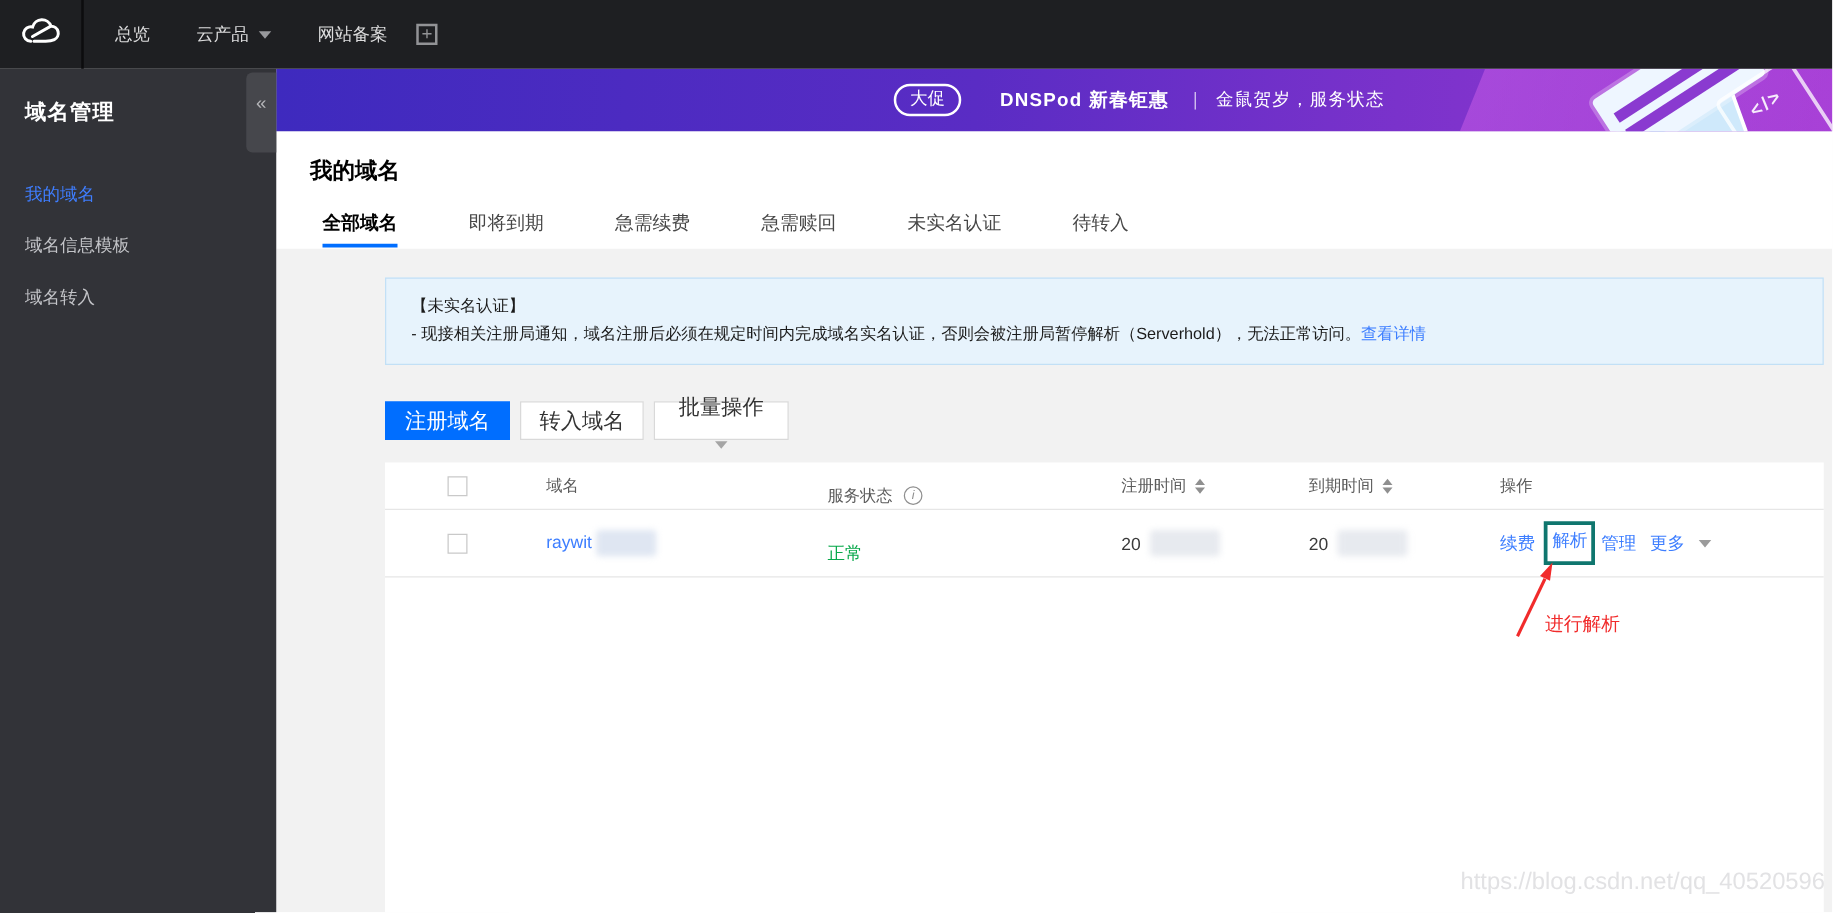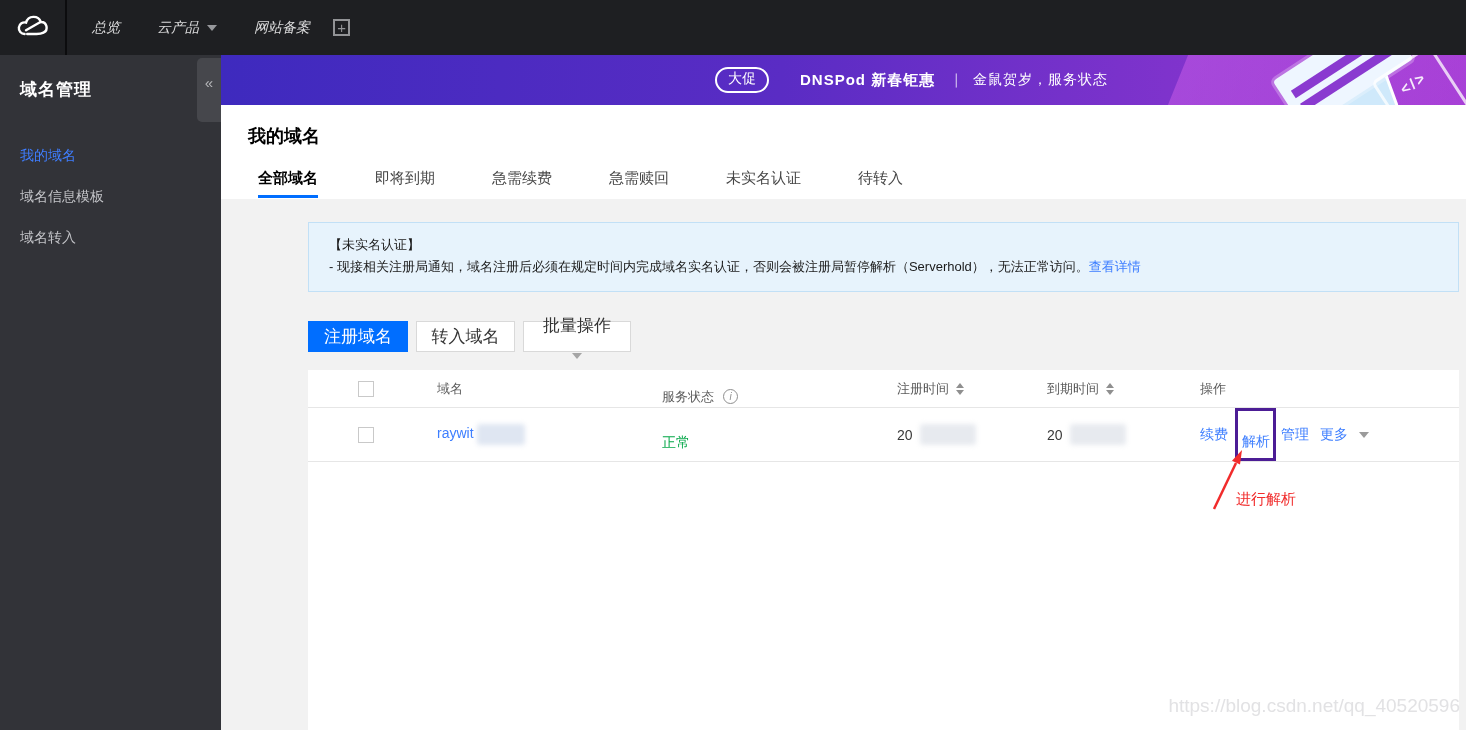--- a/index.html
+++ b/index.html
@@ -4,21 +4,21 @@
 <style>
   * { margin:0; padding:0; box-sizing:border-box; }
   html,body { width:1466px; height:730px; }
   body { font-family:"Liberation Sans","DejaVu Sans",sans-serif; background:#fff; overflow:hidden; }
   .screen { position:relative; width:1466px; height:730px; background:#fff; overflow:hidden; }
 
   
   .topnav { position:absolute; left:0; top:0; width:1466px; height:55px; background:#1e1f22; display:flex; align-items:stretch; z-index:30; }
   .logo-box { width:67px; display:flex; align-items:center; justify-content:center; border-right:2px solid #0c0c0e; cursor:pointer; }
   .topnav nav { display:flex; align-items:center; padding-left:25px; gap:37px; }
-  .nav-item { color:#dcdcdd; font-size:14px; cursor:pointer; display:flex; align-items:center; gap:8px;font-style:italic; }
+  .nav-item { color:#dcdcdd; font-size:14px; cursor:pointer; display:flex; align-items:center; gap:8px; }
   .caret-down { width:0; height:0; border-left:5px solid transparent; border-right:5px solid transparent; border-top:6px solid #97989c; display:inline-block; }
   .grid-add { width:17px; height:17px; border:2px solid #929396; color:#929396; font-size:15px; line-height:13px; text-align:center; margin-left:-14px; cursor:pointer; }
 
   
   .sidebar { position:absolute; left:0; top:55px; width:221px; height:675px; background:#323338; z-index:20; }
   .sidebar h2 { color:#ffffff; font-size:17px; font-weight:bold; padding:23px 0 0 20px; letter-spacing:1px; }
   .side-items { margin-top:34px; }
   .side-item { display:block; color:#c3c4c8; font-size:14px; padding-left:20px; height:41px; line-height:41px; cursor:pointer; }
   .side-item.active { color:#3f7eff; }
   .collapse-tab { position:absolute; top:3px; right:0; width:24px; height:64px; background:#46474c; border-radius:5px 0 0 5px; color:#b4b5b8; font-size:15px; text-align:center; padding-top:16px; cursor:pointer; z-index:40; }
@@ -75,21 +75,21 @@
   .sort .tri-up { width:0; height:0; border-left:4px solid transparent; border-right:4px solid transparent; border-bottom:5px solid #8f8f8f; }
   .sort .tri-dn { width:0; height:0; border-left:4px solid transparent; border-right:4px solid transparent; border-top:5px solid #8f8f8f; }
   .domain-link { color:#3d7eff; cursor:pointer; }
   .status-ok { color:#0aa94c; }
   .blur-redact { display:inline-block; height:21px; background:#e7eaef; border-radius:3px; filter:blur(2.5px); vertical-align:middle; }
   .blur-domain { width:48px; margin-left:3px; background:#dfe6f2; }
   .blur-time { width:56px; }
   .time-cell { color:#3a3a3a; }
   .action-link { color:#3d7eff; cursor:pointer; font-size:14px; }
   .c6 .action-link { margin-right:11px; }
-  .redbox { border:3px solid #4c1d95; padding:22px 3px 7px 4px; margin:0 5px 0 -4px; display:inline-block; }
+  .redbox { border:3px solid #0f766e; padding:4px 3px 7px 4px; margin:0 5px 0 -4px; display:inline-block; }
   .redbox .action-link { margin-right:0; }
   .more-wrap { display:flex; align-items:center; gap:7px; cursor:pointer; }
   .more-wrap .caret-down { border-top-color:#9b9b9b; }
 
   
   .anno-arrow { position:absolute; left:1200px; top:447px; z-index:50; pointer-events:none; }
   .anno-label { position:absolute; left:1236px; top:490px; color:#f12b2b; font-size:15px; z-index:50; }
 
   .watermark { position:absolute; right:6px; bottom:13px; color:#e2e2e4; font-size:19px; z-index:5; }
 </style>

